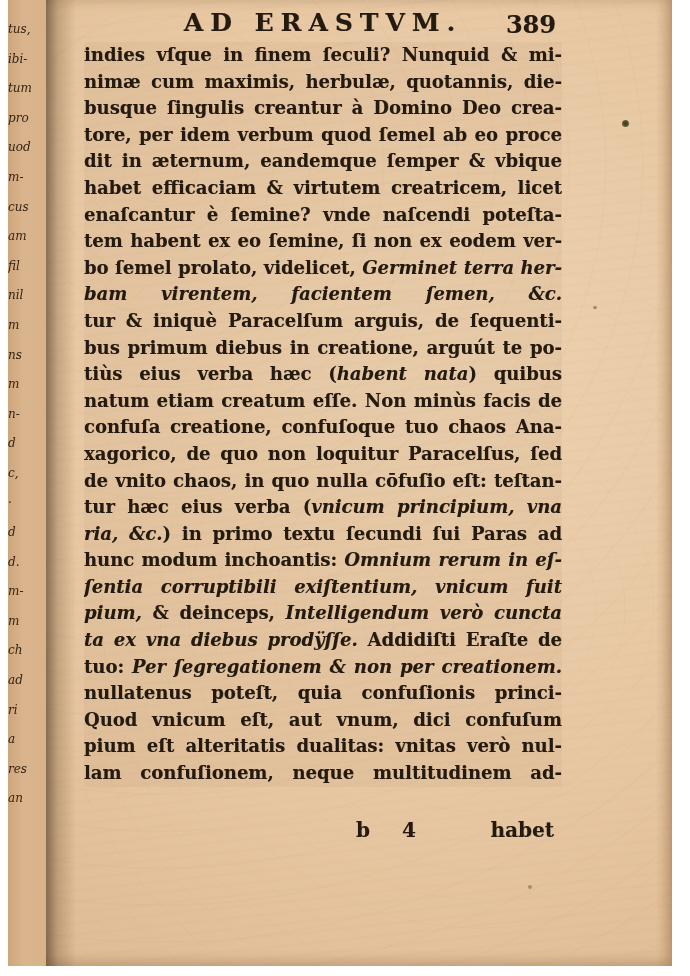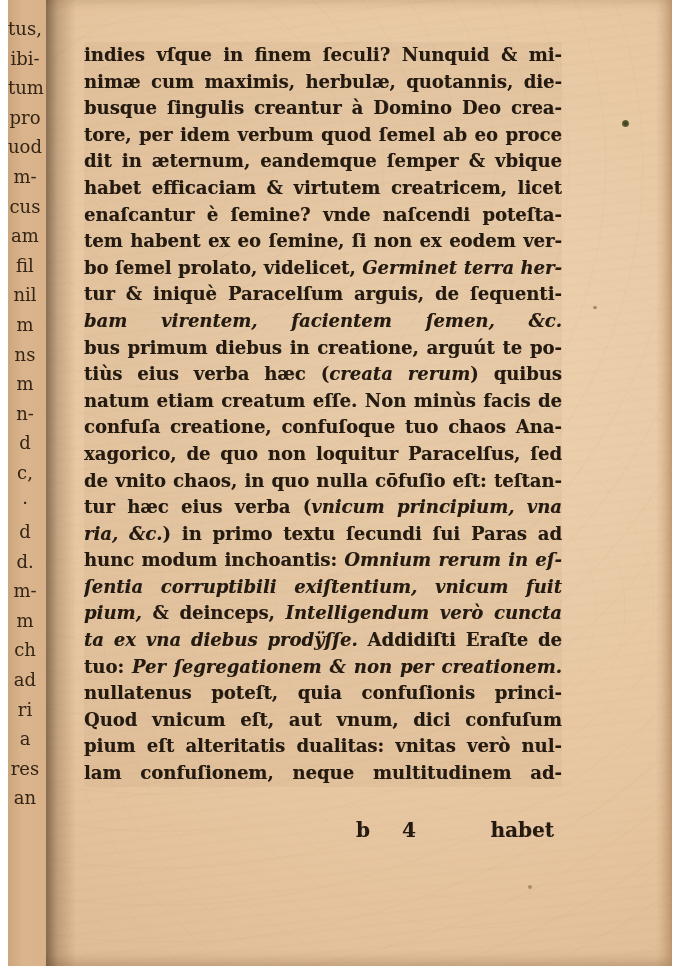--- a/index.html
+++ b/index.html
@@ -24,22 +24,22 @@
   }
   
   .facing-strip{
     position:absolute;left:0;top:0;width:38px;height:100%;
     background:linear-gradient(90deg,#cda67d 0%,#dab librar48c 40%,#d9b28a 100%);
     background:linear-gradient(90deg,#cda67d 0%,#dab48c 40%,#d9b28a 100%);
     overflow:hidden;
   }
   .frag-col{position:absolute;left:0;top:22px;width:36px;}
   .frag{
-    height:29.6px;font-size:18px;line-height:14px;text-align:center;padding-right:2px;
-    color:#33独2414;color:#332414;filter:blur(.4px);
+    height:29.6px;font-size:12px;line-height:14px;text-align:left;padding-right:2px;
+    color:#33独2414;color:#332414;filter:blur(.4px);font-style:italic;
   }
   .gutter-shadow{
     position:absolute;left:38px;top:0;width:30px;height:100%;
     background:linear-gradient(90deg, rgba(59,38,20,.55) 0%, rgba(110,76,44,.28) 40%, rgba(0,0,0,0) 100%);
   }
   .right-shade{
     position:absolute;right:0;top:0;width:16px;height:100%;
     background:linear-gradient(270deg, rgba(160,115,72,.38), rgba(0,0,0,0));
   }
   
@@ -106,35 +106,39 @@
           <div class="frag">ad</div>
           <div class="frag">ri</div>
           <div class="frag">a</div>
           <div class="frag">res</div>
           <div class="frag">an</div>
         </div>
     </div>
     <div class="gutter-shadow"></div>
     <div class="right-shade"></div>
 
+    <div class="header">
+      <div class="running-title">AD ERASTVM.</div>
+      <div class="page-number">389</div>
+    </div>
 
     <div class="body-block" id="body-block">
         <div class="line"><span>indies vſque in finem ſeculi? Nunquid &amp; mi-</span></div>
         <div class="line"><span>nimæ cum maximis, herbulæ, quotannis, die-</span></div>
         <div class="line"><span>busque ſingulis creantur à Domino Deo crea-</span></div>
         <div class="line"><span>tore, per idem verbum quod ſemel ab eo proce</span></div>
         <div class="line"><span>dit in æternum, eandemque ſemper &amp; vbique</span></div>
         <div class="line"><span>habet efficaciam &amp; virtutem creatricem, licet</span></div>
         <div class="line"><span>enaſcantur è ſemine? vnde naſcendi poteſta-</span></div>
         <div class="line"><span>tem habent ex eo ſemine, ſi non ex eodem ver-</span></div>
         <div class="line"><span>bo ſemel prolato, videlicet, </span><span class="it">Germinet terra her-</span></div>
+        <div class="line"><span class="it">bam virentem, facientem ſemen, &amp;c.</span></div>
         <div class="line"><span>tur &amp; iniquè Paracelſum arguis, de ſequenti-</span></div>
-        <div class="line"><span class="it">bam virentem, facientem ſemen, &amp;c.</span></div>
         <div class="line"><span>bus primum diebus in creatione, arguút te po-</span></div>
-        <div class="line"><span>tiùs eius verba hæc (</span><span class="it">creata rerum</span><span>) quibus innuit</span></div>
+        <div class="line"><span>tiùs eius verba hæc (</span><span class="it">habent nata</span><span>) quibus innuit</span></div>
         <div class="line"><span>natum etiam creatum eſſe. Non minùs facis de</span></div>
         <div class="line"><span>confuſa creatione, confuſoque tuo chaos Ana-</span></div>
         <div class="line"><span>xagorico, de quo non loquitur Paracelſus, ſed</span></div>
         <div class="line"><span>de vnito chaos, in quo nulla cōfuſio eſt: teſtan-</span></div>
         <div class="line"><span>tur hæc eius verba (</span><span class="it">vnicum principium, vna mate-</span></div>
         <div class="line"><span class="it">ria, &amp;c.</span><span>) in primo textu ſecundi ſui Paras ad</span></div>
         <div class="line"><span>hunc modum inchoantis: </span><span class="it">Omnium rerum in eſ-</span></div>
         <div class="line"><span class="it">ſentia corruptibili exiſtentium, vnicum fuit princi-</span></div>
         <div class="line"><span class="it">pium,</span><span> &amp; deinceps, </span><span class="it">Intelligendum verò cuncta crea-</span></div>
         <div class="line"><span class="it">ta ex vna diebus prodÿſſe.</span><span> Addidiſti Eraſte de</span></div>

